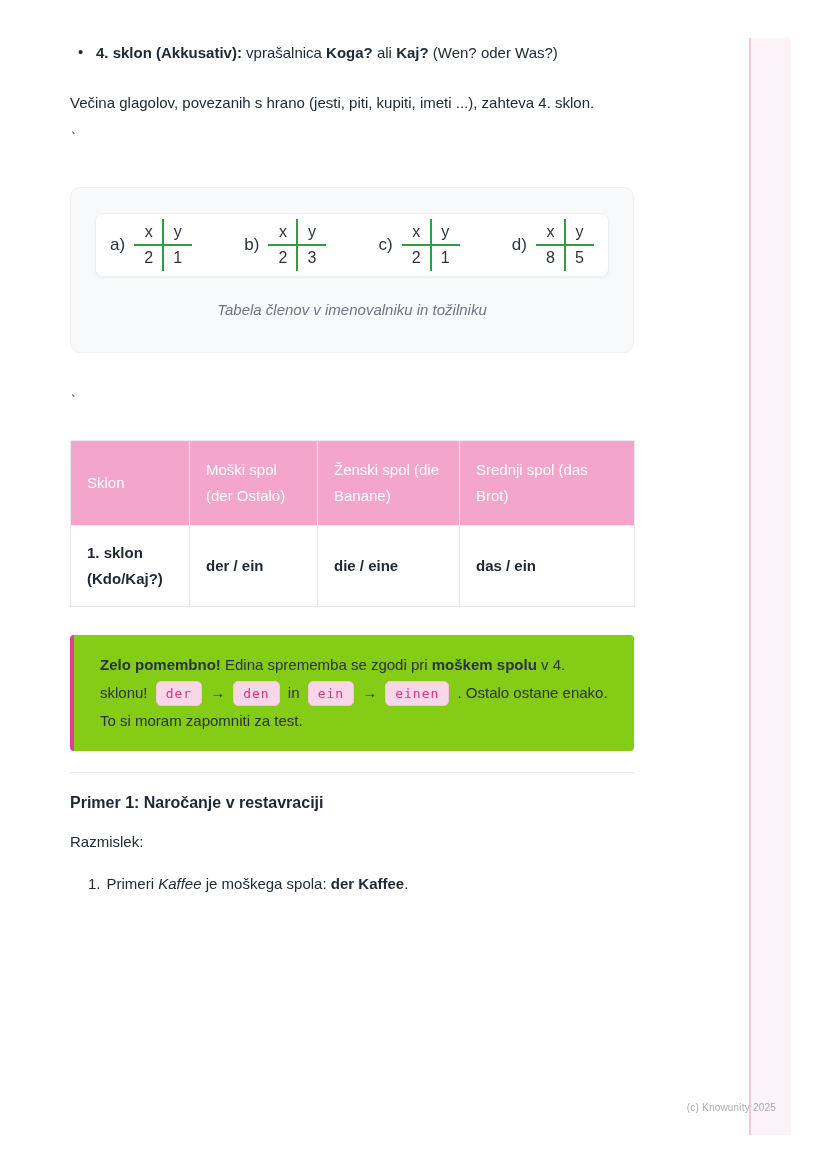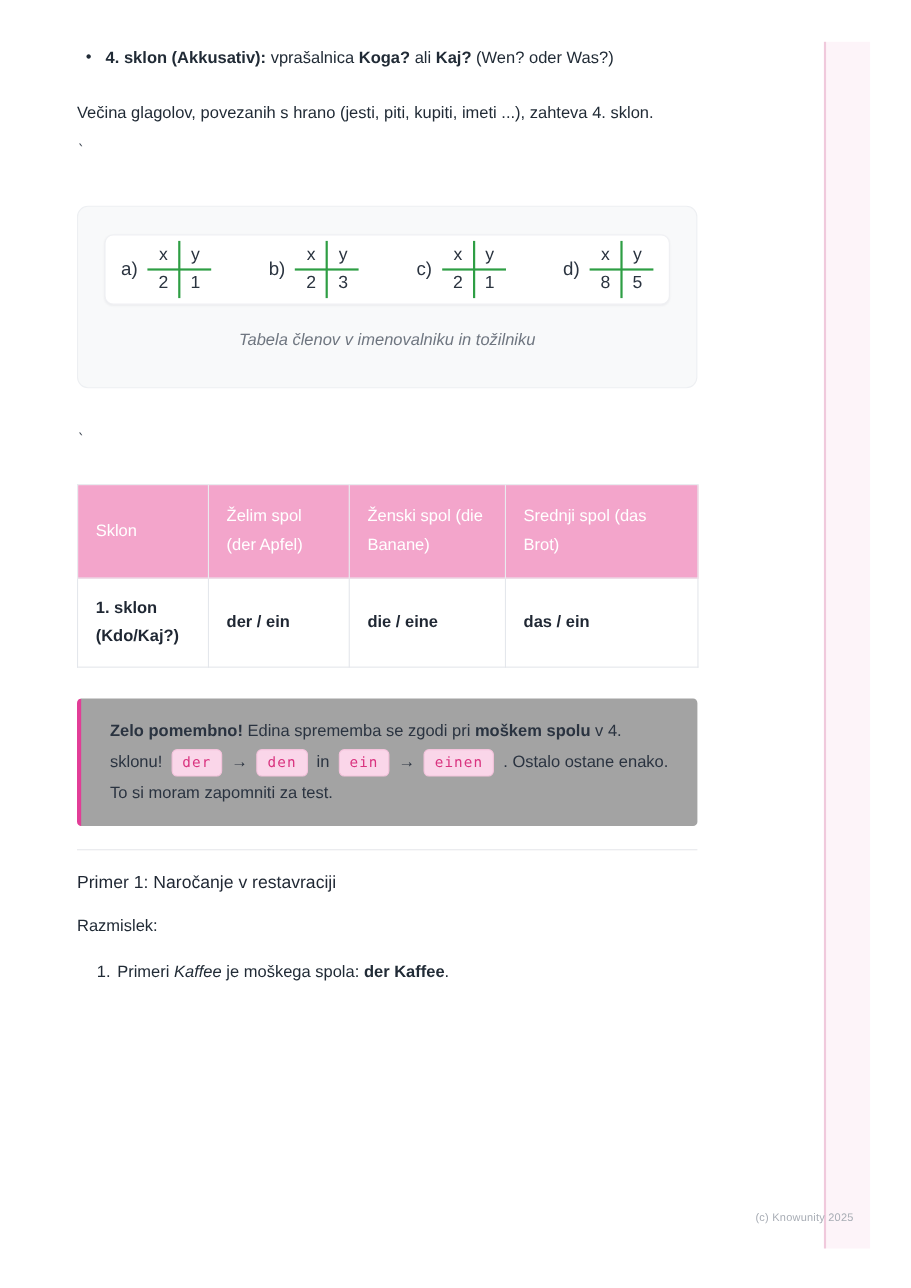--- a/index.html
+++ b/index.html
@@ -38,31 +38,31 @@
   
   .gram-table { margin-top:29px; width:564px; border-collapse:collapse; table-layout:fixed; font-size:15px; }
   .gram-table col.c1{width:119px} .gram-table col.c2{width:128px} .gram-table col.c3{width:142px} .gram-table col.c4{width:175px}
   .gram-table th { background:var(--header-pink,#f3a5cb); color:#ffffff; font-weight:400; text-align:left;
                    padding:16px; line-height:26px; vertical-align:middle; border:1px solid #e9ebef; }
   .gram-table td { padding:14px 16px; line-height:26px; font-weight:700; vertical-align:middle;
                    border:1px solid #e4e7ec; color:#1f2733; }
   .gram-table tr.alt td { background:#f8f9fb; }
 
   
-  .callout { margin-top:28px; background:#a3a3a3; border-left:4px solid var(--accent-pink,#e23d97);
+  .callout { margin-top:28px; background:#84cc16; border-left:4px solid var(--accent-pink,#e23d97);
              border-radius:4px; padding:16px 20px 16px 26px; font-size:15px; line-height:28px; color:#2a3340; }
   .code-chip { display:inline-block; font-family:"DejaVu Sans Mono", monospace; font-size:13px; line-height:19px;
                background:#fad6e9; color:#d9337f; border:1px solid #f4c3dc; border-radius:5px;
                padding:2px 9px; margin:0 4px; letter-spacing:1px; }
   .arrow { margin:0 4px; }
 
   .rule { margin-top:21px; border:0; border-top:1px solid #e7e8ec; height:0; }
 
   .h2 { margin-top:25px; font-size:25px; line-height:30px; font-weight:700; color:var(--light-pink,#f8cfe0); }
-  .h3 { margin-top:20px; font-size:16px; line-height:20px; font-weight:400; color:#1f2733; }
+  .h3 { margin-top:20px; font-size:16px; line-height:20px; font-weight:700; color:#1f2733; }
 
   .stavek { margin-top:26px; font-size:15px; line-height:30px; text-align:justify; }
   .razmislek { margin-top:19px; font-size:15px; line-height:20px; }
 
   .olist { margin-top:21px; font-size:15px; line-height:22px; padding-left:18px; position:relative; }
   .olist .num { margin-right:6px; }
 
   .copyright { position:absolute; top:1102px; right:52px; font-size:10px; color:#a8adb5; letter-spacing:.2px; z-index:3; }
 
   .side-col  { position:absolute; left:751px; top:38px; width:40px; height:1097px; background:#fdf4f9; z-index:0; }
@@ -154,21 +154,21 @@
     <table class="gram-table">
       <colgroup>
           <col class="c1">
           <col class="c2">
           <col class="c3">
           <col class="c4">
         </colgroup>
       <thead>
         <tr>
           <th>Sklon</th>
-          <th>Želim spol (der Apfel)</th>
+          <th>Moški spol (der Ostalo)</th>
           <th>Ženski spol (die Banane)</th>
           <th>Srednji spol (das Brot)</th>
         </tr>
       </thead>
       <tbody>
         <tr>
           <td>1. sklon (Kdo/Kaj?)</td>
           <td>der / ein</td>
           <td>die / eine</td>
           <td>das / ein</td>

